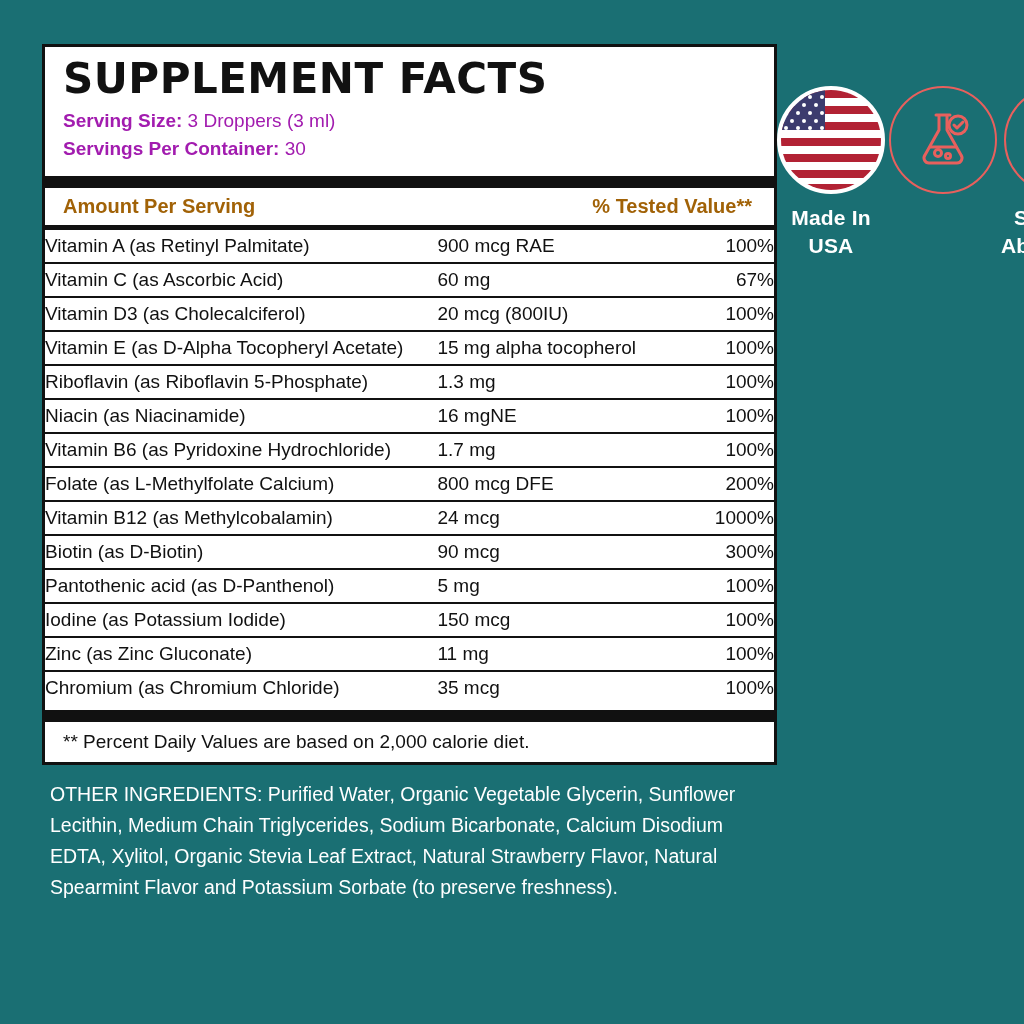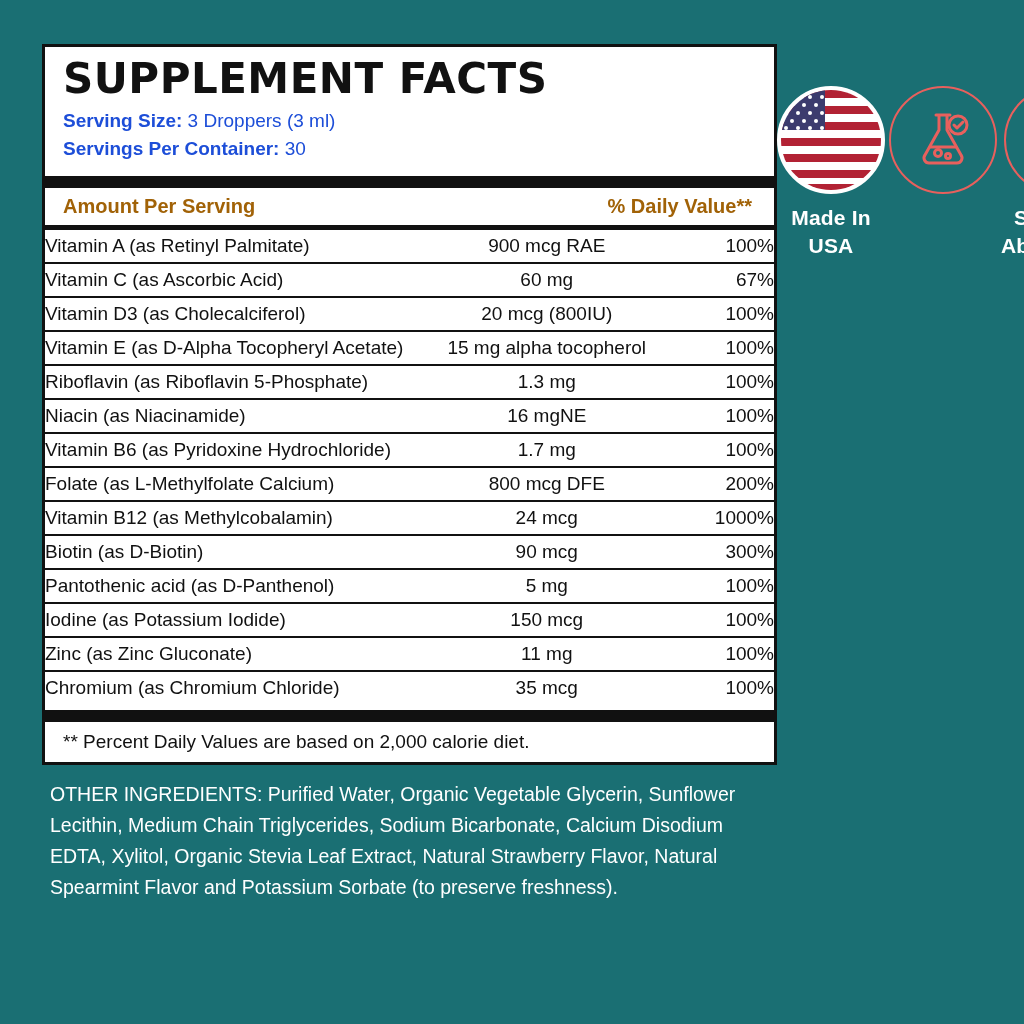--- a/index.html
+++ b/index.html
@@ -44,21 +44,21 @@
     font-family: "DejaVu Sans", sans-serif;
     font-weight: bold;
     font-size: 42px;
     letter-spacing: 0.5px;
     line-height: 1.05;
     color: #111;
     margin: 0 0 6px 0;
   }
   .serving-line {
     font-size: 19px;
-    color: #1d4ed8;
+    color: #a21caf;
     line-height: 1.45;
     white-space: nowrap;
   }
   .serving-line b {
     font-weight: bold;
   }
   .rule-thick {
     height: 12px;
     background: #111;
     margin: 6px 0 0 0;
@@ -91,21 +91,21 @@
     border-bottom: 2px solid #111;
     vertical-align: baseline;
     white-space: nowrap;
     overflow: hidden;
     margin-top: 20px;
   }
   table.nutrients tr:last-child td {
     border-bottom: none;
   }
   td.c-name { width: 386px; padding-left: 18px; }
-  td.c-amt  { width: 215px; text-align: center; }
+  td.c-amt  { width: 215px; }
   td.c-dv   { width: 116px; text-align: right; padding-right: 22px; }
 
   .footnote {
     font-size: 19px;
     color: #111;
     padding: 9px 18px 9px 18px;
   }
 
   .other-ingredients {
     color: #ffffff;
@@ -176,21 +176,21 @@
         <div class="serving-line">
           <b>Servings Per Container:</b>
           <span>30</span>
         </div>
       </div>
 
       <div class="rule-thick"></div>
 
       <div class="amount-row">
         <span>Amount Per Serving</span>
-        <span class="dv">% Daily Value**</span>
+        <span class="dv">% Tested Value**</span>
       </div>
 
       <div class="rule-med"></div>
 
       <table class="nutrients">
         <tbody>
           <tr>
             <td class="c-name">Vitamin A (as Retinyl Palmitate)</td>
             <td class="c-amt">900 mcg RAE</td>
             <td class="c-dv">100%</td>

